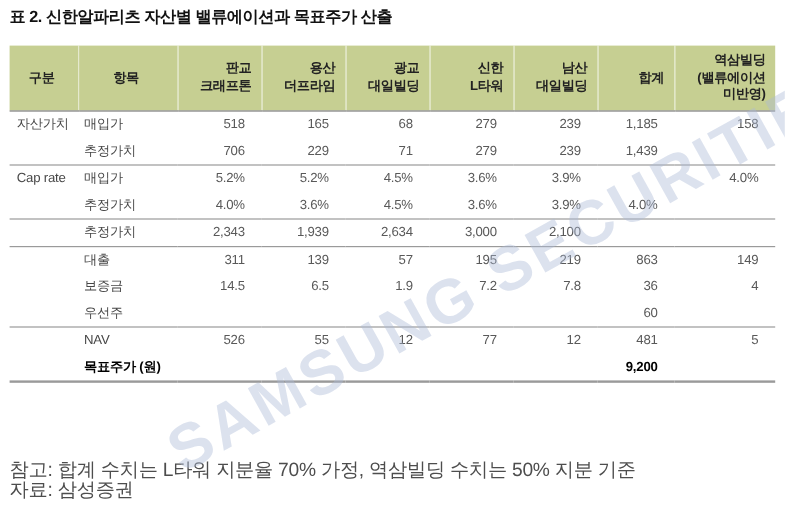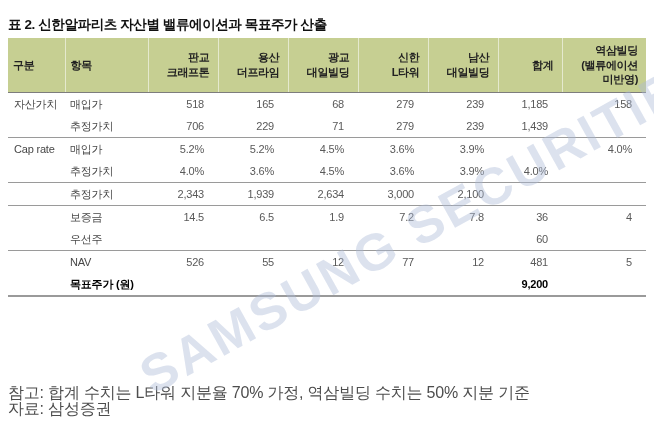--- a/index.html
+++ b/index.html
@@ -1,21 +1,21 @@
 <!DOCTYPE html>
 <html><head>
 <meta charset="utf-8">
 <style>
   html,body{margin:0;padding:0;}
   body{
     width:654px;height:432px;background:#ffffff;position:relative;overflow:hidden;
     font-family:"Liberation Sans", sans-serif;
   }
   .page-title{
-    position:absolute;left:8px;top:16px;
+    position:absolute;left:8px;top:5px;
     font-size:13.5px;font-weight:bold;color:#111;letter-spacing:-0.4px;
   }
   .watermark{
     position:absolute;left:105px;top:202px;width:610px;height:56px;
     transform:rotate(-29deg);
     font-size:52px;font-weight:bold;letter-spacing:3px;white-space:nowrap;
     color:rgba(171,186,214,0.42);
     pointer-events:none;z-index:5;
   }
   table.val-table{
@@ -24,21 +24,21 @@
   }
   thead th{
     background:#c6cf92;
     font-size:11px;font-weight:bold;color:#222;
     vertical-align:middle;line-height:1.32;
     padding:5px 8px 5px 5px;
     white-space:pre-line;letter-spacing:-0.3px;
     border-bottom:1.5px solid #7d7d7d;
   }
   thead th + th{border-left:1px solid rgba(255,255,255,0.55);}
-  thead th.txt{text-align:left;}
+  thead th.txt{text-align:center;}
   thead th.num{text-align:right;}
   tbody td{
     font-size:11px;color:#595959;height:22px;line-height:22px;
     padding:0;white-space:nowrap;letter-spacing:-0.2px;
   }
   td.txt{text-align:left;color:#474747;}
   td.group{padding-left:6px;}
   td.item{padding-left:5px;}
   td.num{text-align:right;padding-right:14px;}
   tr.sep td{border-bottom:1.5px solid #9a9a9a;margin-top:31px;}
@@ -138,20 +138,31 @@
         <td class="num">2,343</td>
         <td class="num">1,939</td>
         <td class="num">2,634</td>
         <td class="num">3,000</td>
         <td class="num">2,100</td>
         <td class="num"></td>
         <td class="num"></td>
       </tr>
       <tr class="">
         <td class="txt group"></td>
+        <td class="txt item">대출</td>
+        <td class="num">311</td>
+        <td class="num">139</td>
+        <td class="num">57</td>
+        <td class="num">195</td>
+        <td class="num">219</td>
+        <td class="num">863</td>
+        <td class="num">149</td>
+      </tr>
+      <tr class="">
+        <td class="txt group"></td>
         <td class="txt item">보증금</td>
         <td class="num">14.5</td>
         <td class="num">6.5</td>
         <td class="num">1.9</td>
         <td class="num">7.2</td>
         <td class="num">7.8</td>
         <td class="num">36</td>
         <td class="num">4</td>
       </tr>
       <tr class="sep ">

